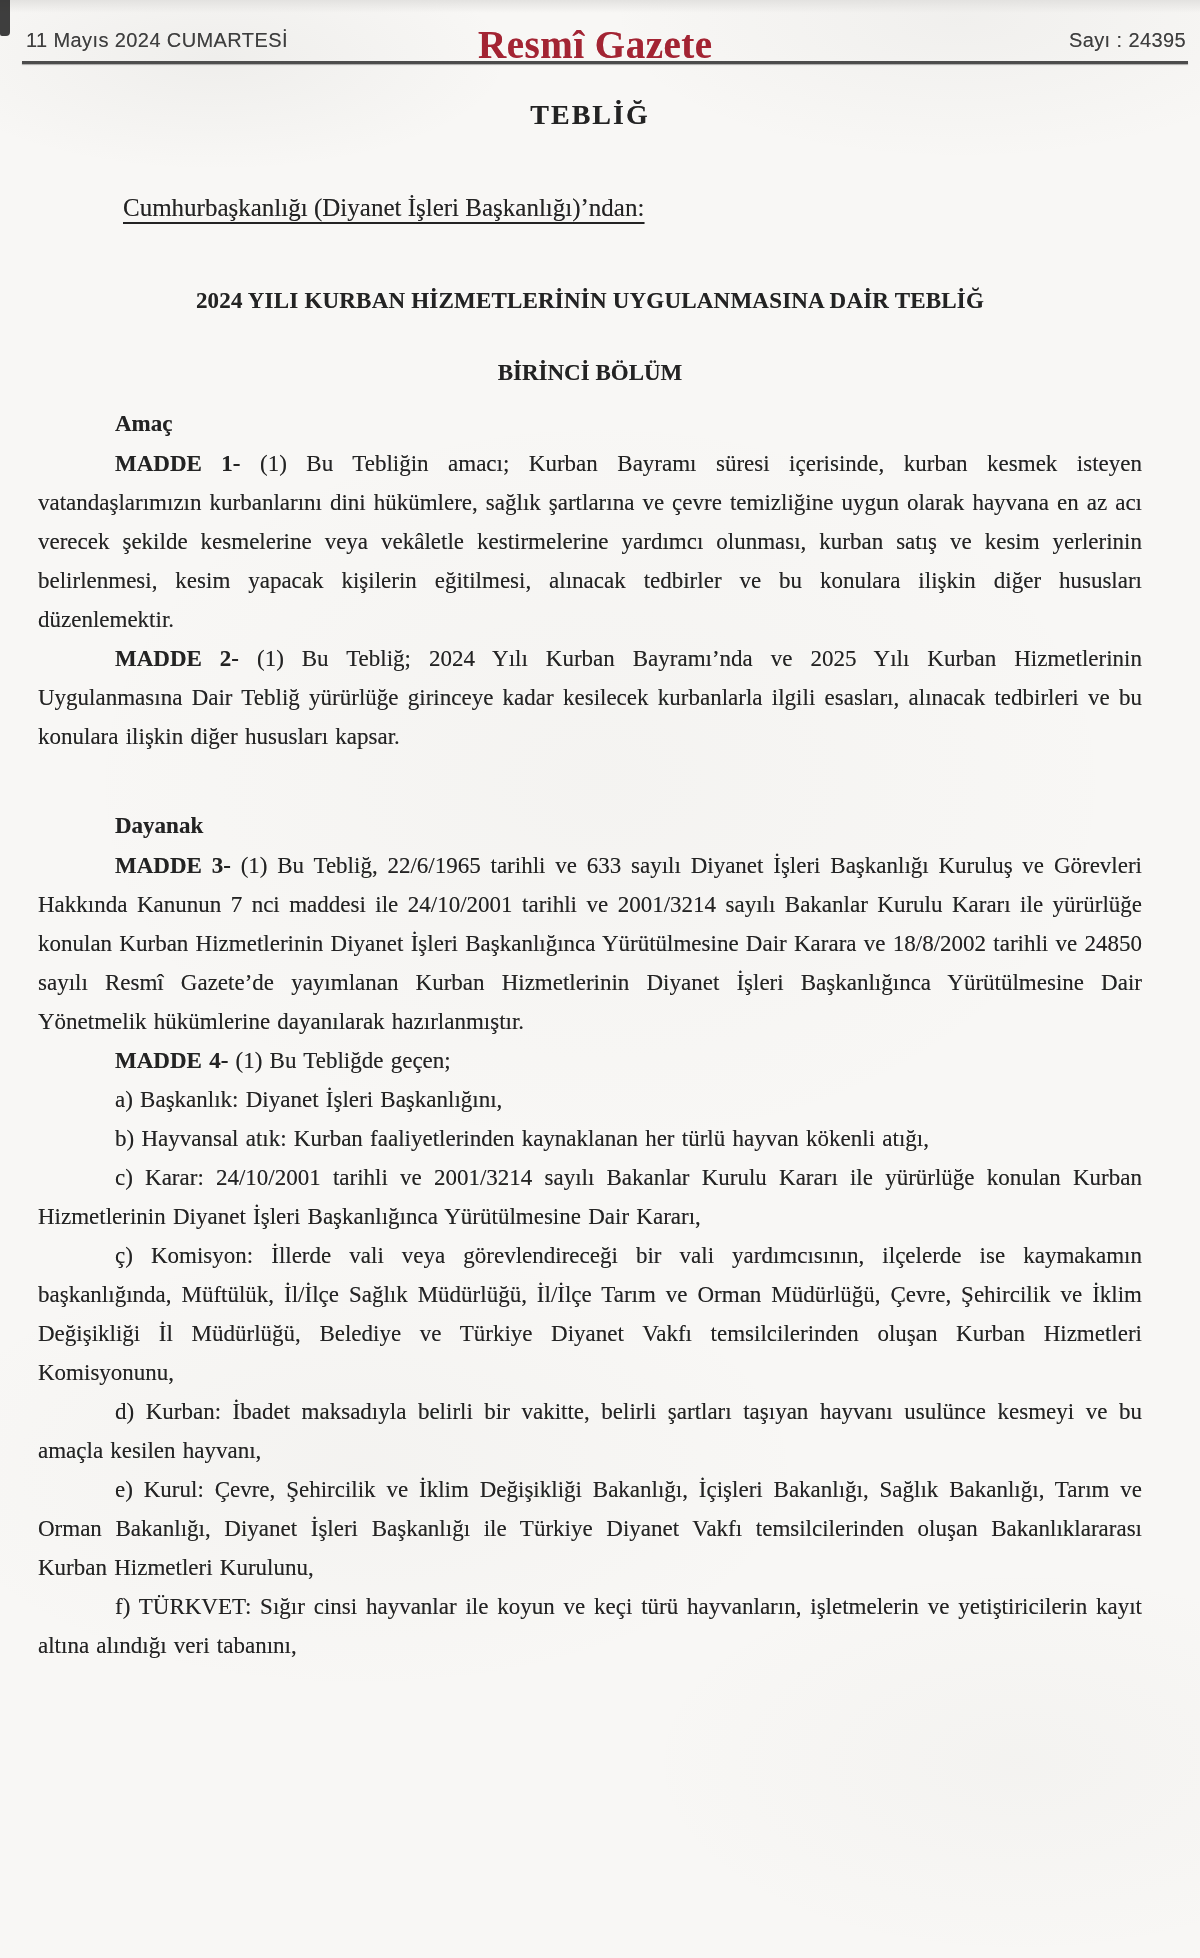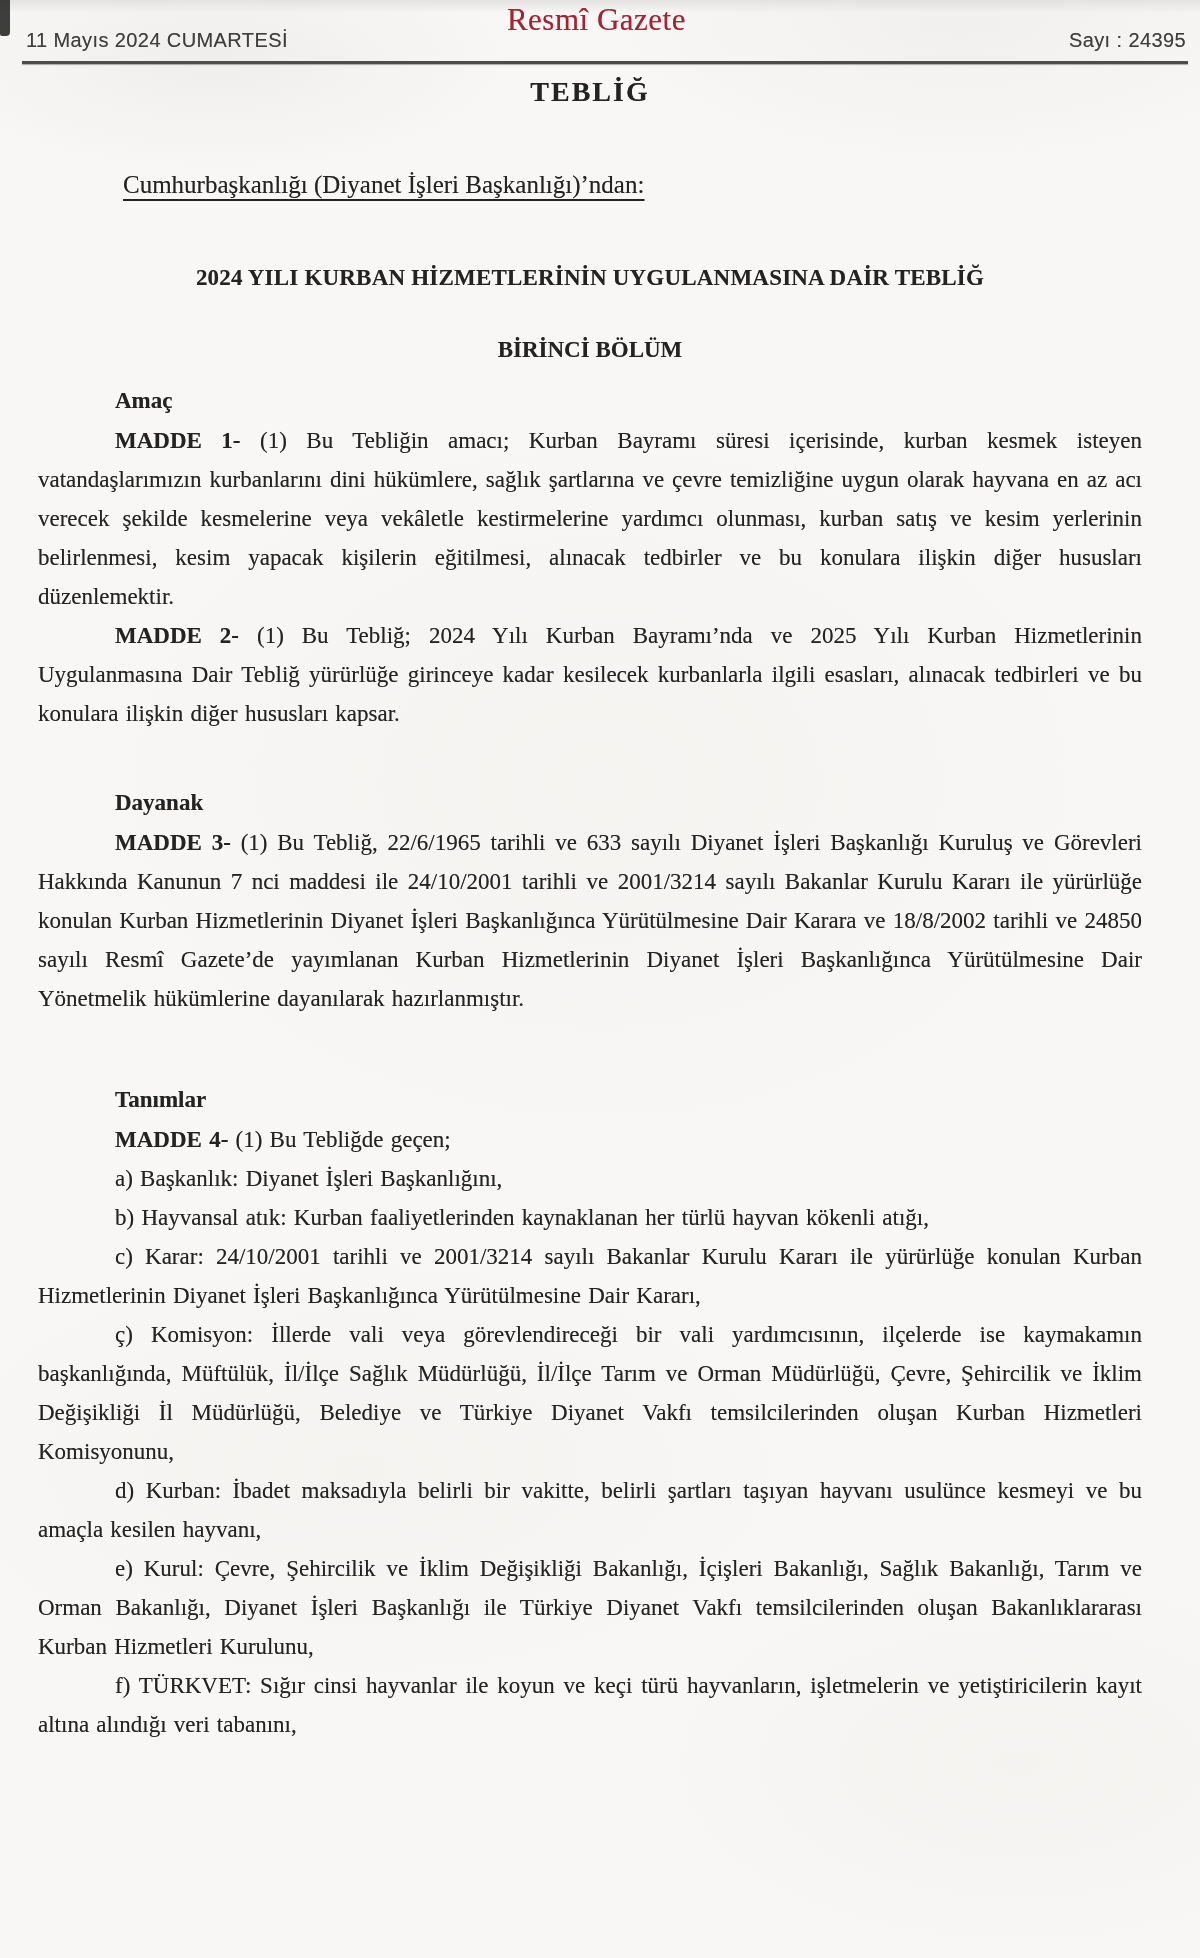--- a/index.html
+++ b/index.html
@@ -33,32 +33,32 @@
     position:relative;
     display:flex;justify-content:space-between;align-items:center;
     padding:20px 14px 0 26px;height:40px;
   }
   .masthead .date,.masthead .issue{
     font-family:"Liberation Sans","DejaVu Sans",sans-serif;
     font-size:20px;color:#3e3e3e;letter-spacing:.4px;
     text-shadow:0 0 .6px rgba(60,60,60,.5);
   }
   .masthead .gazette{
-    position:absolute;left:50%;top:2px;transform:translateX(-52%);
-    font-weight:normal;font-size:31px;letter-spacing:.5px;
+    position:absolute;left:50%;top:22px;transform:translateX(-52%);
+    font-weight:bold;font-size:39px;letter-spacing:.5px;
     color:#a32433;
     text-shadow:0 0 .6px rgba(163,36,51,.55);
   }
   .rule{
     margin:1px 12px 0 22px;height:3px;background:#4b4b4b;
     box-shadow:0 1px 1px rgba(75,75,75,.45);
   }
   .doc{
     position:relative;
-    padding:10px 58px 0 38px;
+    padding:33px 58px 0 38px;
     text-shadow:0 0 .6px rgba(40,40,40,.45);
   }
   .kind{
     margin:0;text-align:center;
     font-size:28px;font-weight:bold;letter-spacing:2px;line-height:36px;
   }
   .from{
     margin:58px 0 0 85px;
     font-size:25px;line-height:33px;
     text-decoration:underline;
@@ -111,21 +111,20 @@
     <h1 class="kind">TEBLİĞ</h1>
     <div class="from">Cumhurbaşkanlığı (Diyanet İşleri Başkanlığı)’ndan:</div>
     <h2 class="title">2024 YILI KURBAN HİZMETLERİNİN UYGULANMASINA DAİR TEBLİĞ</h2>
     <div class="chapter">BİRİNCİ BÖLÜM</div>
     <div id="body-blocks">
         <div class="heading tight">Amaç</div>
         <p><b>MADDE 1-</b> (1) Bu Tebliğin amacı; Kurban Bayramı süresi içerisinde, kurban kesmek isteyen vatandaşlarımızın kurbanlarını dini hükümlere, sağlık şartlarına ve çevre temizliğine uygun olarak hayvana en az acı verecek şekilde kesmelerine veya vekâletle kestirmelerine yardımcı olunması, kurban satış ve kesim yerlerinin belirlenmesi, kesim yapacak kişilerin eğitilmesi, alınacak tedbirler ve bu konulara ilişkin diğer hususları düzenlemektir.</p>
         <p><b>MADDE 2-</b> (1) Bu Tebliğ; 2024 Yılı Kurban Bayramı’nda ve 2025 Yılı Kurban Hizmetlerinin Uygulanmasına Dair Tebliğ yürürlüğe girinceye kadar kesilecek kurbanlarla ilgili esasları, alınacak tedbirleri ve bu konulara ilişkin diğer hususları kapsar.</p>
         <div class="heading h-dayanak">Dayanak</div>
         <p><b>MADDE 3-</b> (1) Bu Tebliğ, 22/6/1965 tarihli ve 633 sayılı Diyanet İşleri Başkanlığı Kuruluş ve Görevleri Hakkında Kanunun 7 nci maddesi ile 24/10/2001 tarihli ve 2001/3214 sayılı Bakanlar Kurulu Kararı ile yürürlüğe konulan Kurban Hizmetlerinin Diyanet İşleri Başkanlığınca Yürütülmesine Dair Karara ve 18/8/2002 tarihli ve 24850 sayılı Resmî Gazete’de yayımlanan Kurban Hizmetlerinin Diyanet İşleri Başkanlığınca Yürütülmesine Dair Yönetmelik hükümlerine dayanılarak hazırlanmıştır.</p>
-        <div class="heading h-tanimlar">Tanımlar</div>
         <p><b>MADDE 4-</b> (1) Bu Tebliğde geçen;</p>
         <p>a) Başkanlık: Diyanet İşleri Başkanlığını,</p>
         <p>b) Hayvansal atık: Kurban faaliyetlerinden kaynaklanan her türlü hayvan kökenli atığı,</p>
         <p>c) Karar: 24/10/2001 tarihli ve 2001/3214 sayılı Bakanlar Kurulu Kararı ile yürürlüğe konulan Kurban Hizmetlerinin Diyanet İşleri Başkanlığınca Yürütülmesine Dair Kararı,</p>
         <p>ç) Komisyon: İllerde vali veya görevlendireceği bir vali yardımcısının, ilçelerde ise kaymakamın başkanlığında, Müftülük, İl/İlçe Sağlık Müdürlüğü, İl/İlçe Tarım ve Orman Müdürlüğü, Çevre, Şehircilik ve İklim Değişikliği İl Müdürlüğü, Belediye ve Türkiye Diyanet Vakfı temsilcilerinden oluşan Kurban Hizmetleri Komisyonunu,</p>
         <p>d) Kurban: İbadet maksadıyla belirli bir vakitte, belirli şartları taşıyan hayvanı usulünce kesmeyi ve bu amaçla kesilen hayvanı,</p>
         <p>e) Kurul: Çevre, Şehircilik ve İklim Değişikliği Bakanlığı, İçişleri Bakanlığı, Sağlık Bakanlığı, Tarım ve Orman Bakanlığı, Diyanet İşleri Başkanlığı ile Türkiye Diyanet Vakfı temsilcilerinden oluşan Bakanlıklararası Kurban Hizmetleri Kurulunu,</p>
         <p>f) TÜRKVET: Sığır cinsi hayvanlar ile koyun ve keçi türü hayvanların, işletmelerin ve yetiştiricilerin kayıt altına alındığı veri tabanını,</p>
       </div>
   </main>

